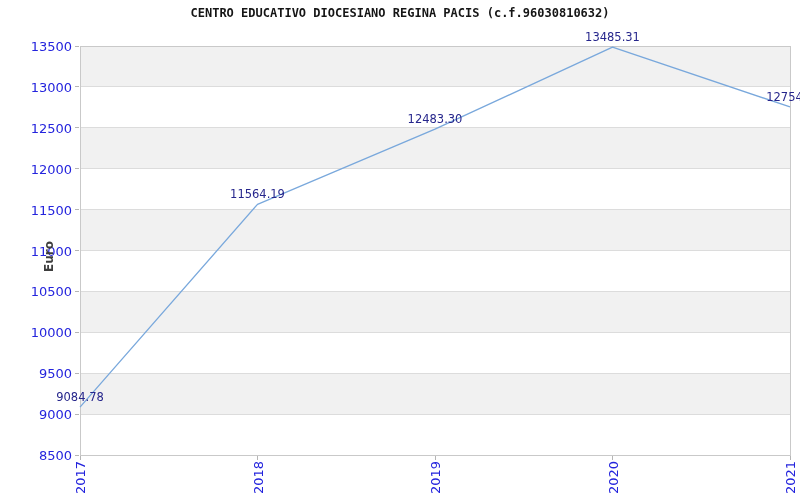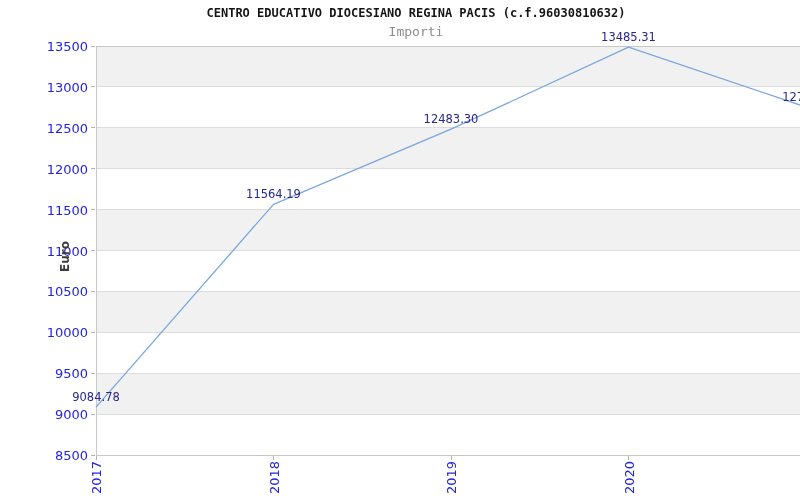--- a/index.html
+++ b/index.html
@@ -1,21 +1,21 @@
 <!DOCTYPE html>
 <html><head>
 <meta charset="utf-8">
 <style>
   html, body { margin: 0; padding: 0; }
   body {
     width: 800px; height: 500px; overflow: hidden;
     background: #ffffff;
     font-family: "DejaVu Sans", sans-serif;
   }
-  .stage { position: relative; width: 700px; height: 500px; margin-left: 16px; }
+  .stage { position: relative; width: 700px; height: 500px; }
   .chart-title {
     position: absolute; top: 6px; left: 0; width: 800px;
     text-align: center;
     font-family: "DejaVu Sans Mono", monospace;
     font-size: 12px; font-weight: bold; color: #151515;
   }
   .chart-subtitle {
     position: absolute; top: 24px; left: 0; width: 800px;
     text-align: center;
     font-family: "DejaVu Sans Mono", monospace;
@@ -33,21 +33,20 @@
     white-space: nowrap;
   }
   svg.plot { position: absolute; left: 0; top: 0; }
   text { font-family: "DejaVu Sans", sans-serif; }
 </style>
 </head>
 <body>
 
 <div class="stage">
   <div class="chart-title">CENTRO EDUCATIVO DIOCESIANO REGINA PACIS (c.f.96030810632)</div>
-  <div class="chart-subtitle">Importi</div>
   <svg class="plot" id="plot-svg" width="800" height="500">
       <rect x="80" y="46" width="710" height="40.900000000000006" fill="#f1f1f1" shape-rendering="crispEdges"></rect>
       <rect x="80" y="127.8" width="710" height="40.89999999999999" fill="#f1f1f1" shape-rendering="crispEdges"></rect>
       <rect x="80" y="209.6" width="710" height="40.900000000000006" fill="#f1f1f1" shape-rendering="crispEdges"></rect>
       <rect x="80" y="291.4" width="710" height="40.900000000000034" fill="#f1f1f1" shape-rendering="crispEdges"></rect>
       <rect x="80" y="373.2" width="710" height="40.900000000000034" fill="#f1f1f1" shape-rendering="crispEdges"></rect>
       <line x1="80" y1="414.1" x2="790" y2="414.1" stroke="#dcdcdc" stroke-width="1" shape-rendering="crispEdges"></line>
       <line x1="80" y1="373.2" x2="790" y2="373.2" stroke="#dcdcdc" stroke-width="1" shape-rendering="crispEdges"></line>
       <line x1="80" y1="332.3" x2="790" y2="332.3" stroke="#dcdcdc" stroke-width="1" shape-rendering="crispEdges"></line>
       <line x1="80" y1="291.4" x2="790" y2="291.4" stroke="#dcdcdc" stroke-width="1" shape-rendering="crispEdges"></line>

